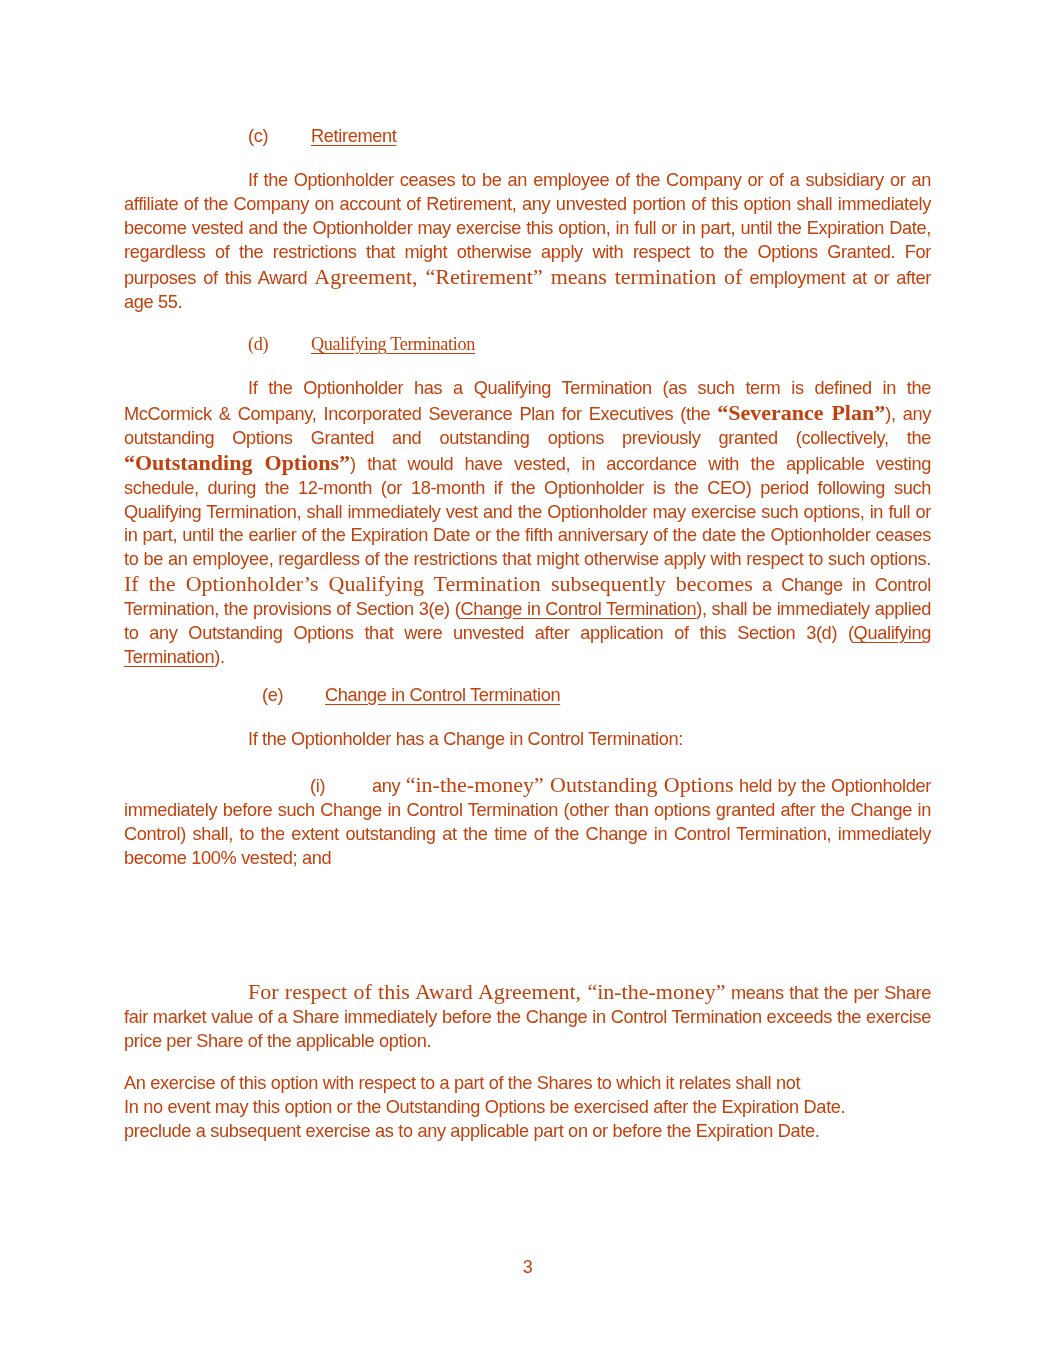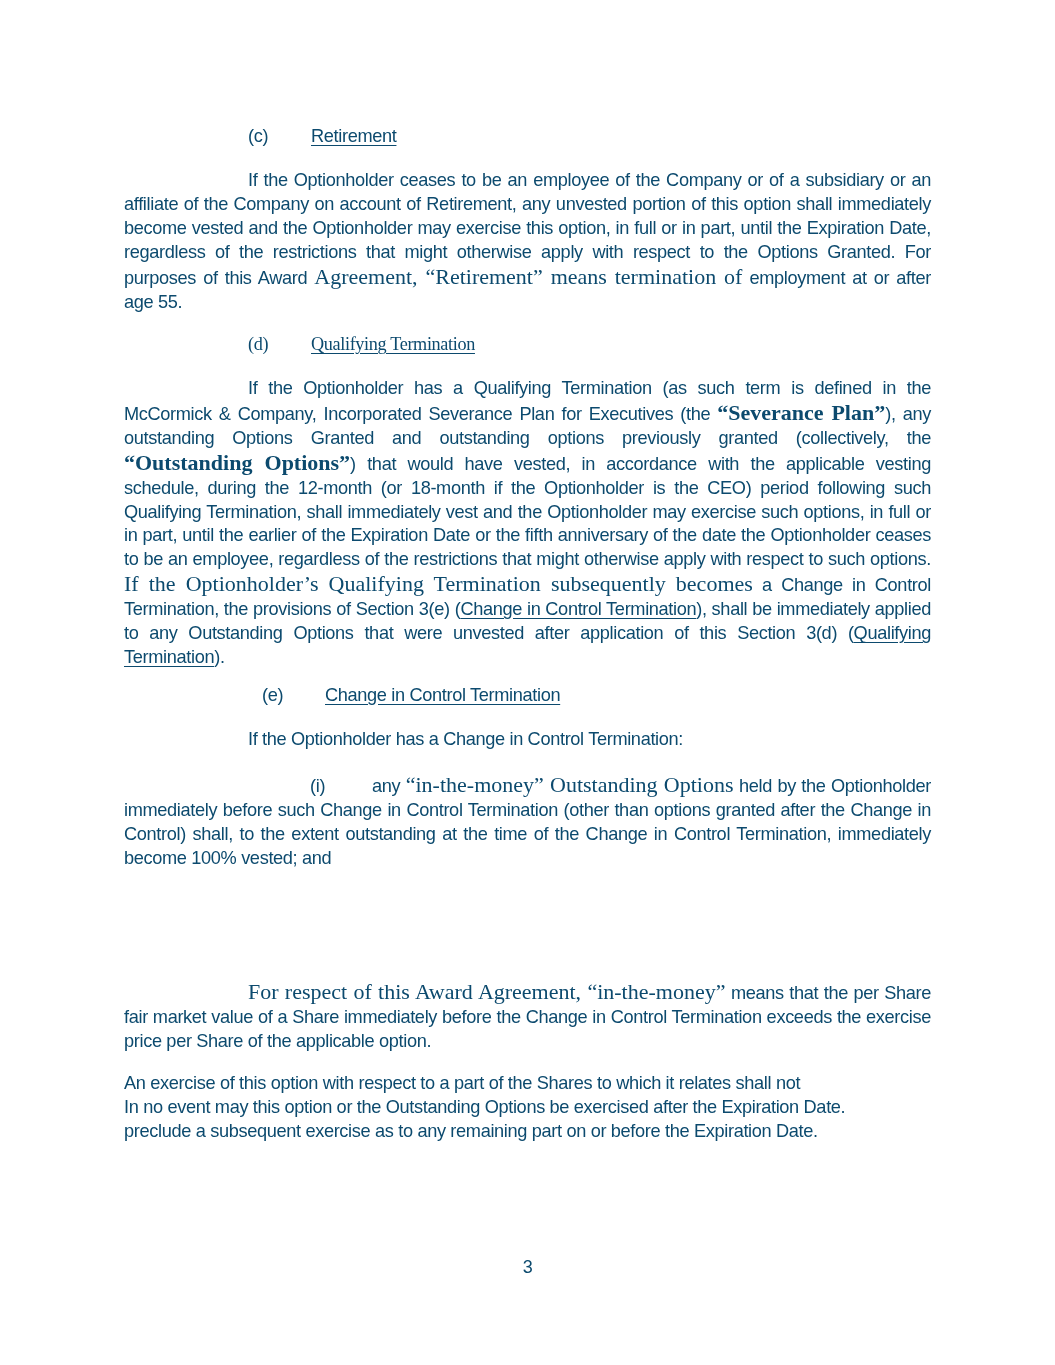--- a/index.html
+++ b/index.html
@@ -1,19 +1,19 @@
 <!DOCTYPE html>
 <html><head>
 <meta charset="utf-8">
 <style>
   html, body { margin: 0; padding: 0; background: #ffffff; }
   body { width: 1055px; height: 1365px; position: relative; overflow: hidden; }
   .page {
     position: absolute; left: 0; top: 0; width: 1055px; height: 1365px;
-    background: #ffffff; color: #0c4a6e;
+    background: #ffffff; color: #c2410c;
     font-family: "Liberation Sans", sans-serif;
     font-size: 18.2px; letter-spacing: -0.35px;
   }
   .heading { position: absolute; left: 248px; height: 24px; line-height: 24px; white-space: nowrap; }
   .heading .num { display: inline-block; width: 63px; }
   .heading .title { text-decoration: underline; text-underline-offset: 3px; }
   .para {
     position: absolute; left: 124px; width: 807px;
     line-height: 23.9px; text-align: justify; text-indent: 124px;
   }
@@ -47,17 +47,17 @@
   <div class="para single" style="top:728px;"><span>If the Optionholder has a Change in Control Termination:</span></div>
 
   <div class="para sub" style="top:773px;"><span class="subnum">(i)</span><span>any </span><span class="serif">“in-the-money” Outstanding Options</span><span> held by the Optionholder immediately before such Change in Control Termination (other than options granted after the Change in Control) shall, to the extent outstanding at the time of the Change in Control Termination, immediately become 100% vested; and</span></div>
 
 
   <div class="para" style="top:980px;"><span class="serif">For respect of this Award Agreement, “in-the-money”</span><span> means that the per Share fair market value of a Share immediately before the Change in Control Termination exceeds the exercise price per Share of the applicable option.</span></div>
 
   <div class="para left" style="top:1072px;">
     <div>An exercise of this option with respect to a part of the Shares to which it relates shall not</div>
     <div>In no event may this option or the Outstanding Options be exercised after the Expiration Date.</div>
-    <div>preclude a subsequent exercise as to any remaining part on or before the Expiration Date.</div>
+    <div>preclude a subsequent exercise as to any applicable part on or before the Expiration Date.</div>
   </div>
 
   <div class="pagenum">3</div>
 </div>
 
 </body></html>

